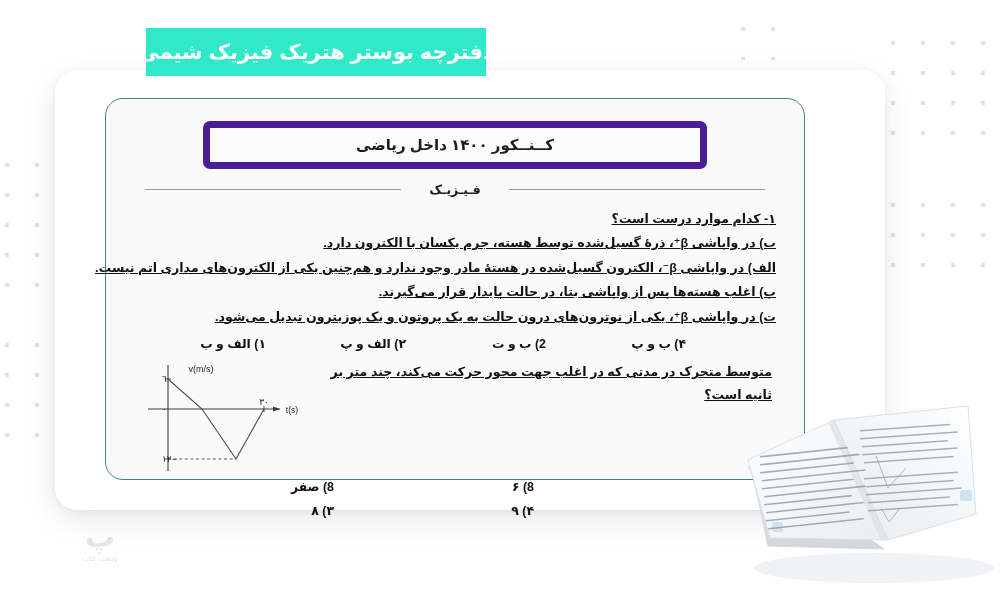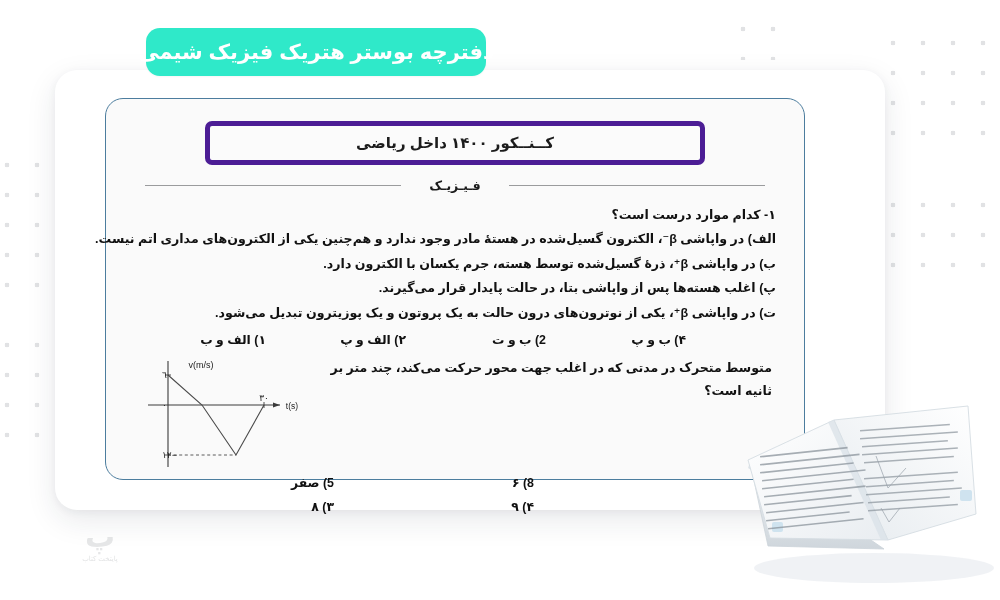--- a/index.html
+++ b/index.html
@@ -34,21 +34,21 @@
   .dot-tm { right: 210px; top: 14px; width: 62px;  height: 46px; }
 
   
   .title-banner {
     position: absolute;
     left: 146px;
     top: 28px;
     width: 340px;
     height: 48px;
     background: var(--accent, #2fe9c9);
-    border-radius: 14px;
+    border-radius: 0;
     display: flex;
     align-items: center;
     justify-content: center;
     z-index: 5;
     box-shadow: 0 1px 2px rgba(0,0,0,.04);
   }
   .title-banner .txt {
     color: #ffffff;
     font-size: 21px;
     font-weight: bold;
@@ -84,21 +84,21 @@
     z-index: 4;
     box-sizing: border-box;
     padding: 18px 28px 10px 28px;
   }
 
   
   .exam-title-box {
     margin: 4px auto 0 auto;
     width: 490px;
     height: 34px;
-    border: 5px solid #4c1d95;
+    border: 7px solid #4c1d95;
     border-radius: 7px;
     background: #fbfbfb;
     display: flex;
     align-items: center;
     justify-content: center;
   }
   .exam-title-box .txt {
     font-size: 15px;
     font-weight: bold;
     color: #1c1c1c;
@@ -130,20 +130,21 @@
     color: #101010;
   }
   .q-line {
     font-size: 12.6px;
     line-height: 1.62;
     font-weight: bold;
     color: #111;
     text-align: right;
     margin: 0 0 4px 0;
     white-space: nowrap;
+    text-decoration: underline;
   }
 
   .choices {
     display: flex;
     flex-direction: row-reverse;
     justify-content: flex-start;
     margin: 9px 0 0 0;
     padding: 0 6px 0 0;
     gap: 8px;
   }
@@ -255,22 +256,22 @@
   <div class="subject-row">
     <span class="rule"></span>
     <span class="subject">فـیـزیـک</span>
     <span class="rule"></span>
   </div>
 
   <div class="questions">
 
     <div>
       <p class="q-line">۱- کدام موارد درست است؟</p>
+      <p class="q-line">ب) در واپاشی  β‎⁺، ذرهٔ گسیل‌شده توسط هسته، جرم یکسان با الکترون دارد.</p>
       <p class="q-line">الف) در واپاشی  β‎⁻، الکترون گسیل‌شده در هستهٔ مادر وجود ندارد و هم‌چنین یکی از الکترون‌های مداری اتم نیست.</p>
-      <p class="q-line">ب) در واپاشی  β‎⁺، ذرهٔ گسیل‌شده توسط هسته، جرم یکسان با الکترون دارد.</p>
       <p class="q-line">پ) اغلب هسته‌ها پس از واپاشی بتا، در حالت پایدار قرار می‌گیرند.</p>
       <p class="q-line">ت) در واپاشی  β‎⁺، یکی از نوترون‌های درون حالت به یک پروتون و یک پوزیترون تبدیل می‌شود.</p>
 
       <div class="choices">
         <div class="choice">۱) الف و ب</div>
         <div class="choice">۲) الف و پ</div>
         <div class="choice">2) ب و ت</div>
         <div class="choice">۴) ب و پ</div>
       </div>
     </div>
@@ -306,21 +307,21 @@
             <text x="22" y="49" font-family="'Liberation Sans', sans-serif" font-size="9" fill="#1c1c1c" text-anchor="end">۰</text>
             <text x="22" y="99" font-family="'Liberation Sans', sans-serif" font-size="9" fill="#1c1c1c" text-anchor="end">−١٢</text>
             <text x="124" y="42" font-family="'Liberation Sans', sans-serif" font-size="9" fill="#1c1c1c" text-anchor="middle">٣۰</text>
           </svg>
         </div>
 
       </div>
 
       <div class="choices2">
         <div class="col">
-          <div class="choice">5) صفر</div>
+          <div class="choice">8) صفر</div>
           <div class="choice">۳) ۸</div>
         </div>
         <div class="col">
           <div class="choice">8) ۶</div>
           <div class="choice">۴) ۹</div>
         </div>
       </div>
     </div>
 
   </div>

